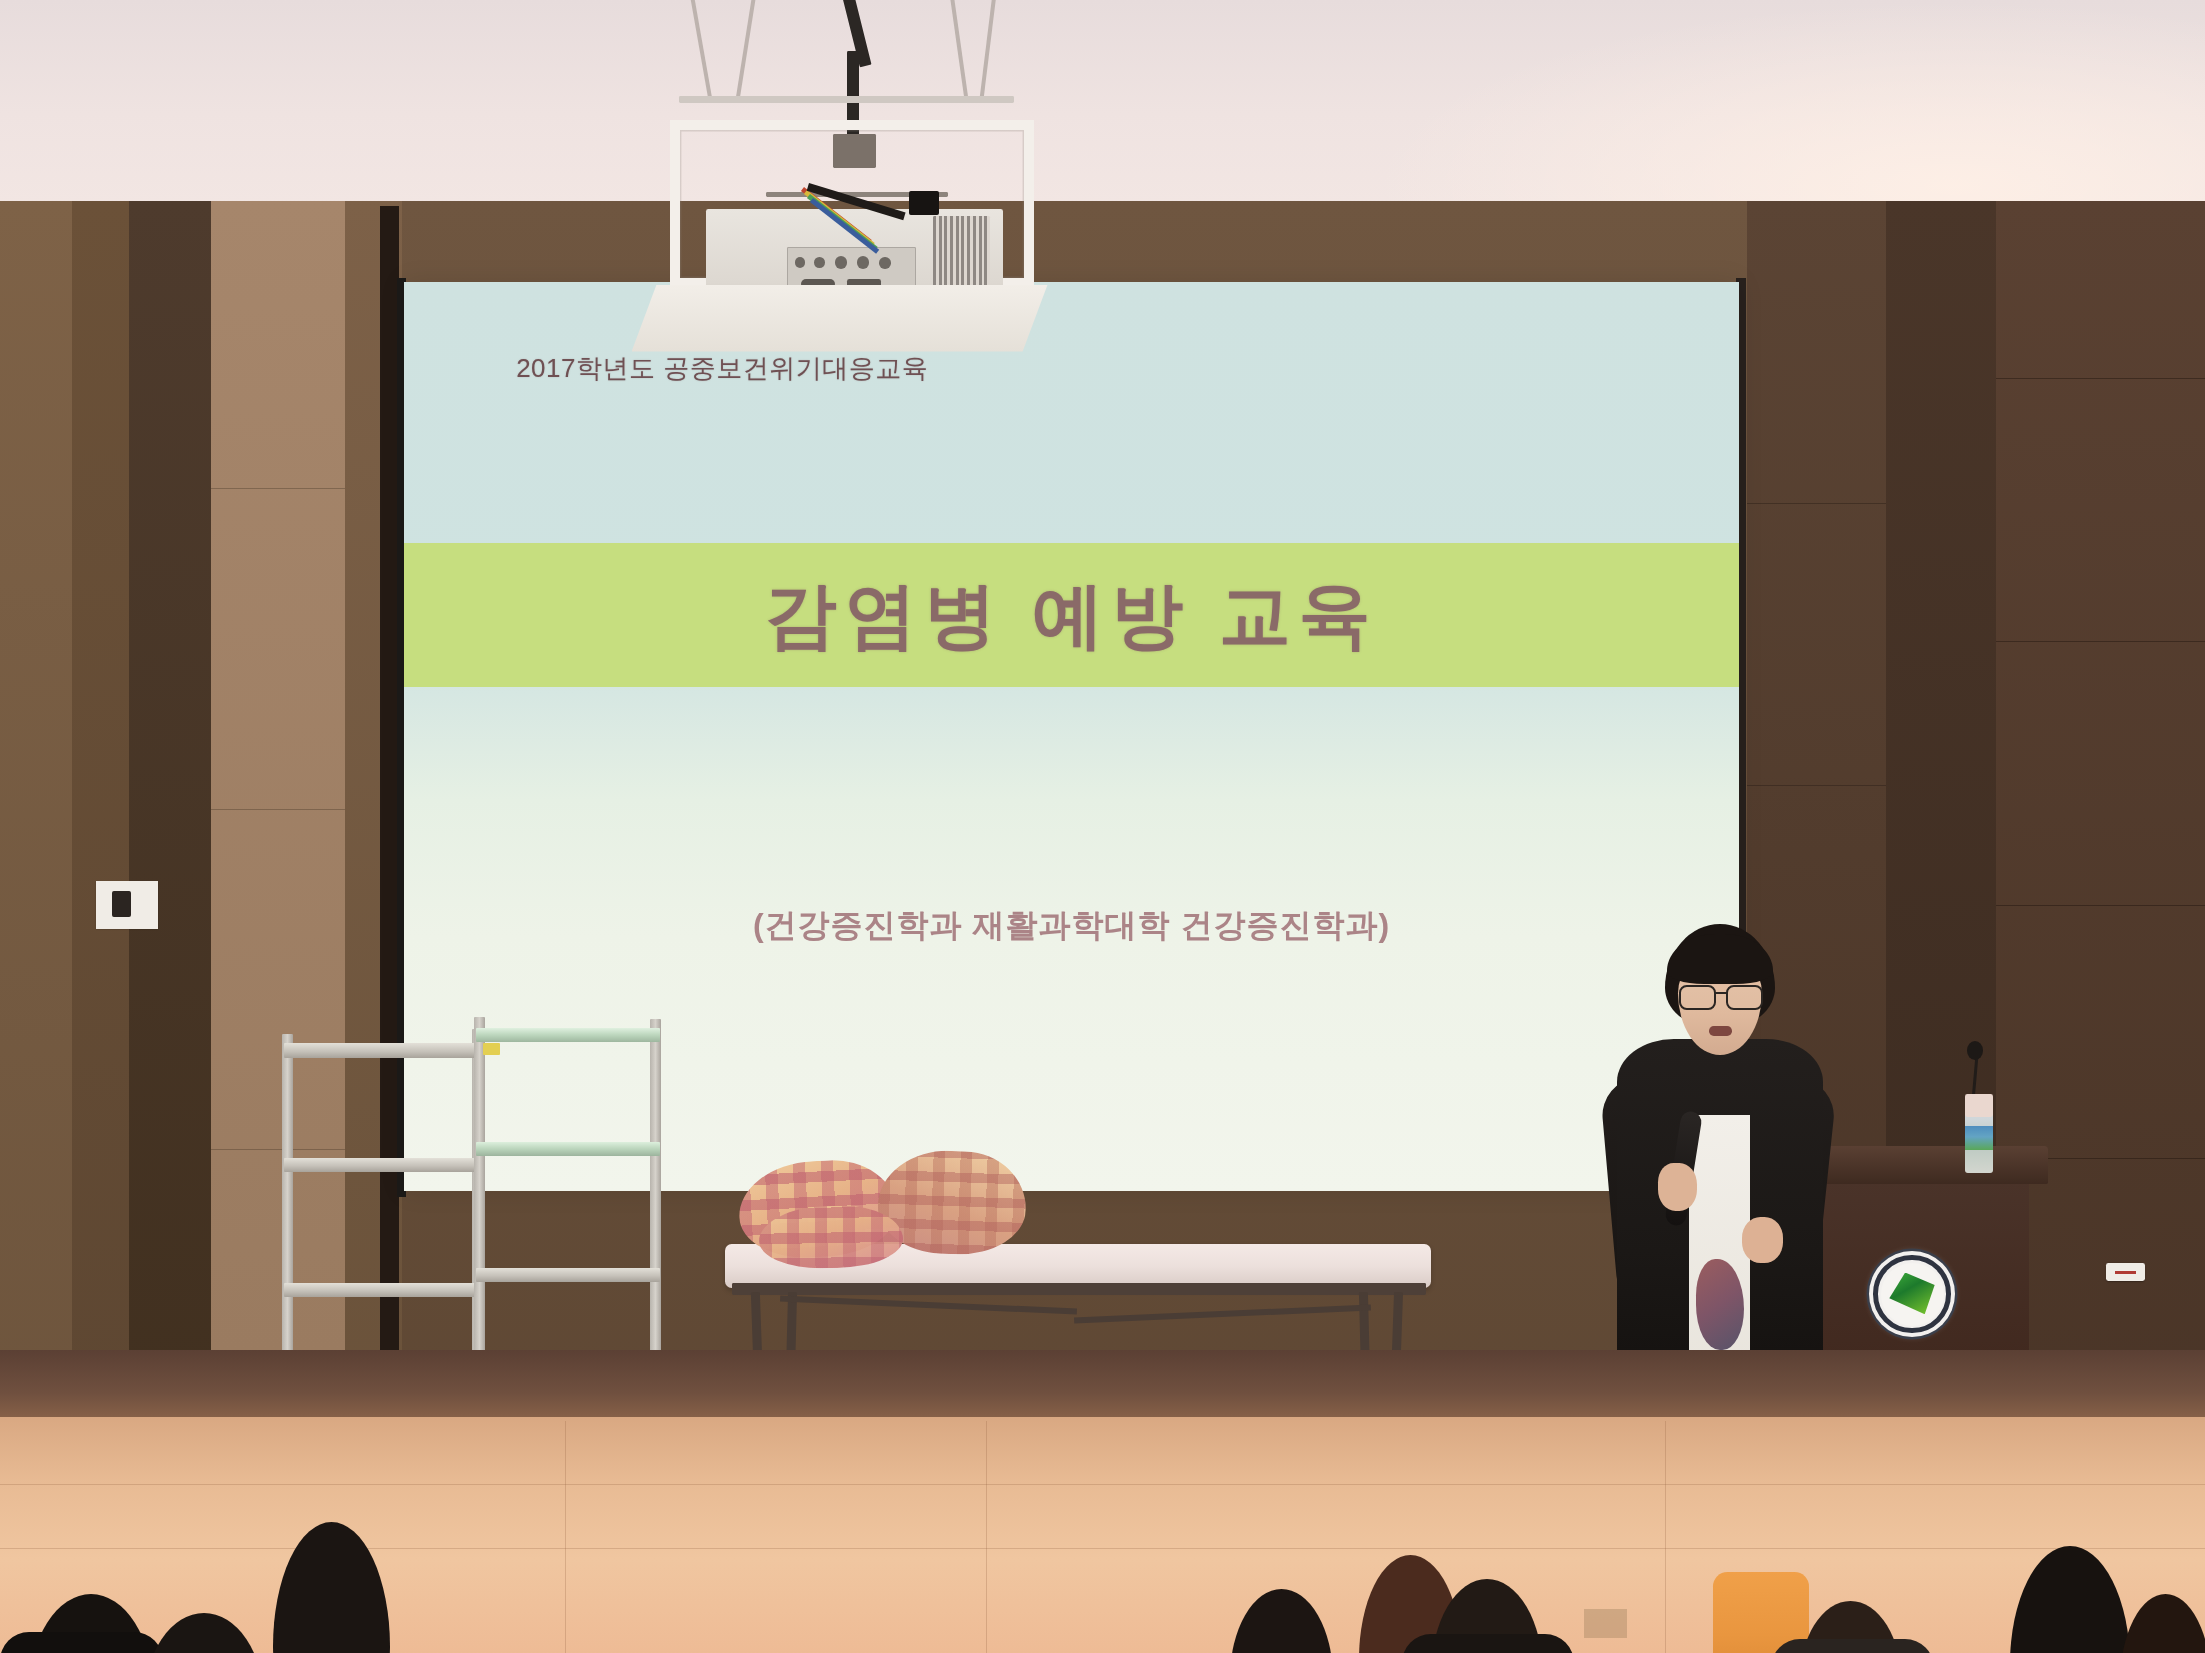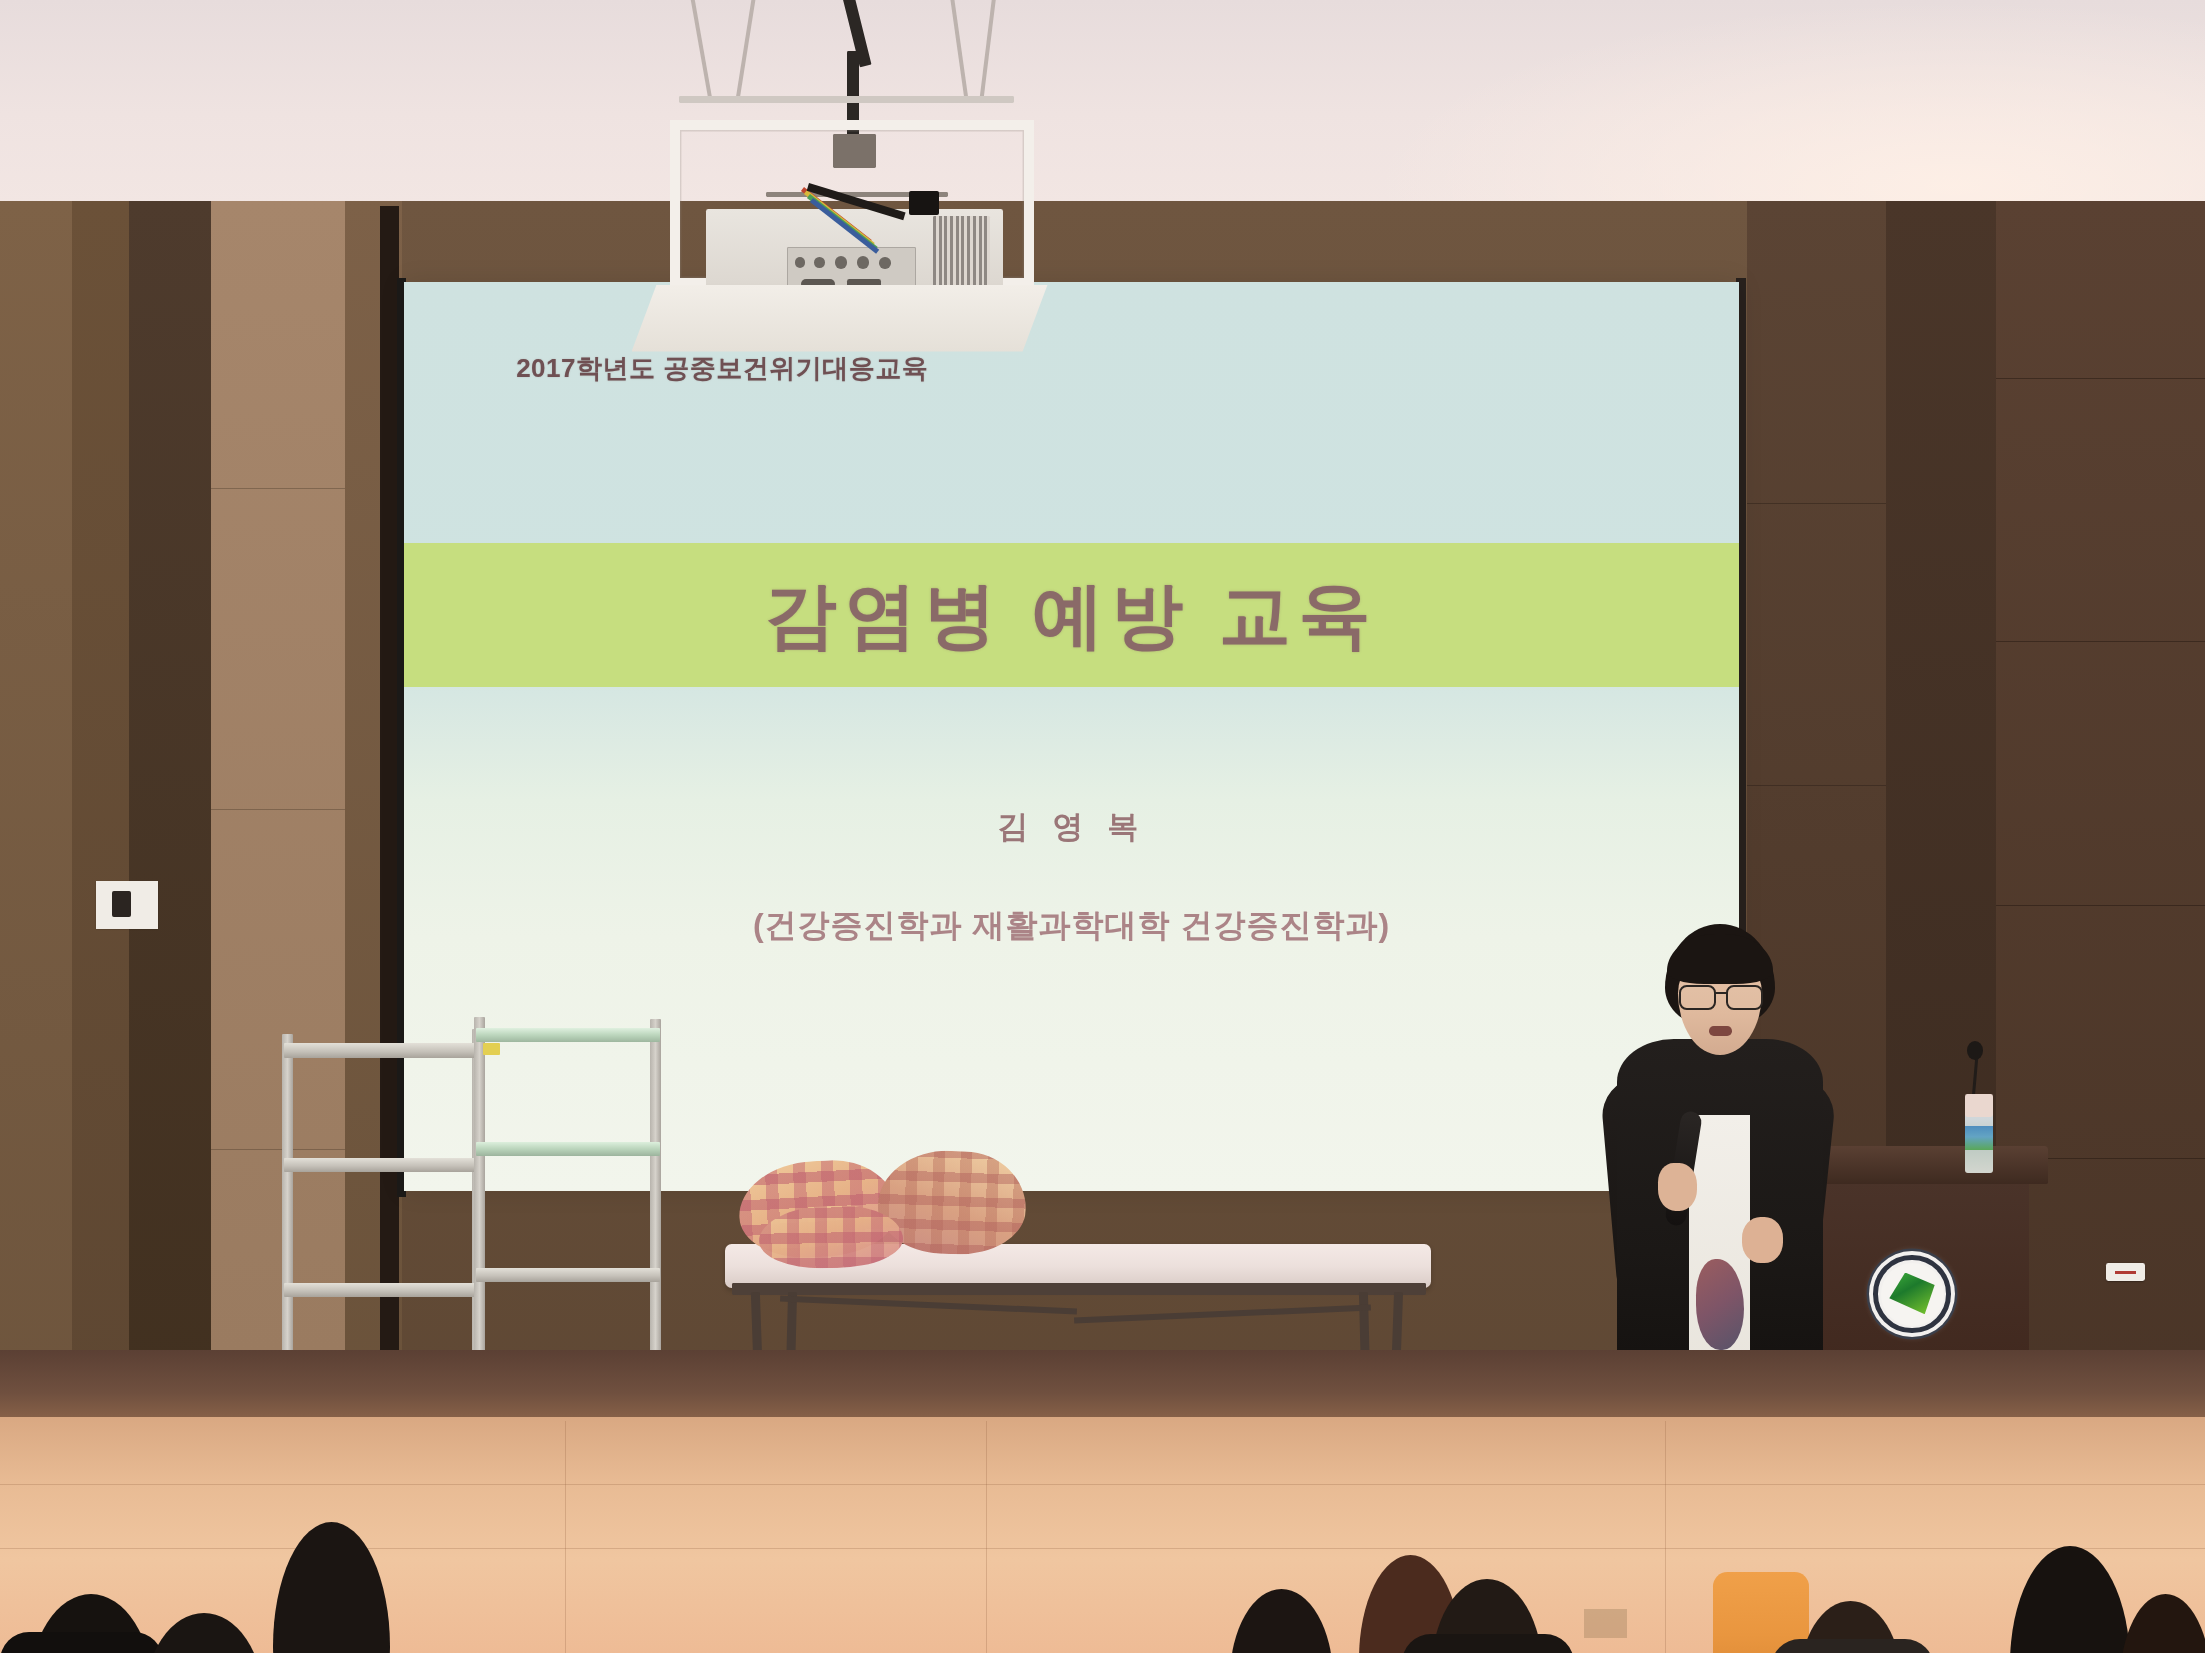--- a/index.html
+++ b/index.html
@@ -78,21 +78,21 @@
     background: #1c1a18;
   }
   .screen-edge-r {
     position: absolute; left: 1736px; top: 278px;
     width: 9.6px; height: 924px;
     background: #28211d;
   }
 
   .slide-header {
     position: absolute; left: 8.4%; top: 7.6%;
-    font-size: 26px; font-weight: bold;
+    font-size: 26px; font-weight: normal;
     letter-spacing: 0.5px;
     color: #6f5053;
     text-shadow: 0 0 1.4px rgba(110,80,80,.35);
   }
   .slide-title {
     position: absolute; left: 0; width: 100%;
     top: 286px; text-align: center;
     font-size: 72px; font-weight: bold;
     letter-spacing: 7.7px;
     color: #8a6a68;
@@ -403,21 +403,20 @@
   <div class="screen-edge-l"></div>
   <div class="screen-edge-r"></div>
 
   <div id="screen">
     <div class="band"></div>
 
     <div class="slide-header">2017학년도 공중보건위기대응교육</div>
 
     <div class="slide-title">감염병 예방 교육</div>
 
-    <div class="slide-presenter">김 영 복</div>
 
     <div class="slide-affil">(건강증진학과 재활과학대학 건강증진학과)</div>
   </div>
 
   <div id="projector">
 
     <div class="proj-rod" style="left:77px;top:-2.4px;width:4.3px;height:103px;transform:rotate(-10deg);"></div>
     <div class="proj-rod" style="left:122px;top:-2.4px;width:4.3px;height:103px;transform:rotate(9deg);"></div>
     <div class="proj-rod" style="left:335px;top:-2.4px;width:4.3px;height:103px;transform:rotate(-8deg);"></div>
     <div class="proj-rod" style="left:364px;top:-2.4px;width:4.3px;height:103px;transform:rotate(7deg);"></div>

